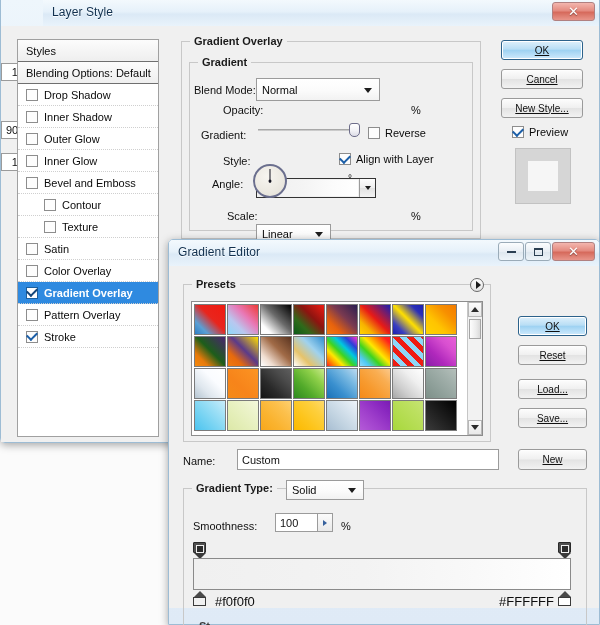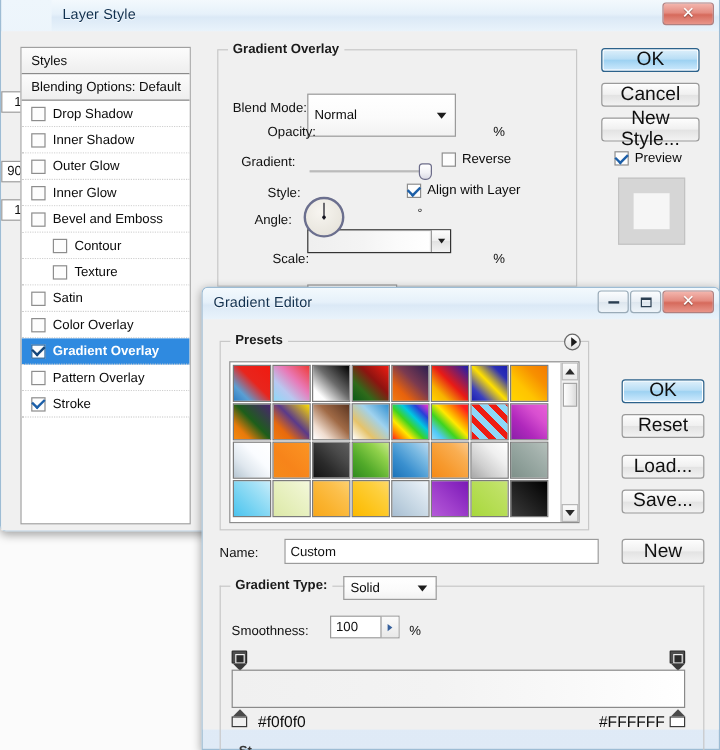--- a/index.html
+++ b/index.html
@@ -57,24 +57,24 @@
   .group { position: absolute; border: 1px solid #c8c8c8; }
   .group > .glabel {
     position: absolute; top: -7px; left: 8px; padding: 0 4px;
     background: #f0f0f0; font-weight: bold; font-size: 11px; color: #1a1a1a;
   }
 
   
   .btn {
     border: 1px solid #9a9a9a; border-radius: 3px;
     background: linear-gradient(180deg,#fdfdfd 0%,#f0f0f0 48%,#e3e3e3 52%,#f2f2f2 100%);
-    font-size: 16px; color: #101010; text-align: center;
+    font-size: 10px; color: #101010; text-align: right;
     display: flex; align-items: center; justify-content: center;
     box-shadow: 0 1px 0 rgba(255,255,255,.6) inset;
-    cursor: default; user-select: none;
+    cursor: default; user-select: none; text-decoration: underline;
   }
   .btn.default {
     border: 1px solid #2c628b;
     background: linear-gradient(180deg,#dff0fb 0%,#b9def5 45%,#9ed2f2 52%,#cfeafd 100%);
     box-shadow: 0 0 0 1px #ffffff inset;
   }
 
   
   .field {
     background: #ffffff; border: 1px solid #9b9b9b;
@@ -341,23 +341,26 @@
               <span class="cbx checked"></span>
               <span>Stroke</span>
             </div>
           </div>
       </div>
 
       <div class="group" style="left:180px; top:15px; width:300px; height:198px;">
         <div class="glabel">Gradient Overlay</div>
       </div>
 
+      <div class="group" style="left:188px; top:36px; width:284px; height:169px;">
+        <div class="glabel">Gradient</div>
+      </div>
 
       <div class="lbl" style="left:193px; top:58px;text-align:center;">Blend Mode:</div>
-      <div class="combo" style="left:255px; top:52px; width:124px; height:36px;">
+      <div class="combo" style="left:255px; top:52px; width:124px; height:23px;">
         <span>Normal</span>
         <span class="arrow"></span>
       </div>
 
       <div class="lbl" style="left:222px; top:78px;">Opacity:</div>
       <div class="slider" style="left:257px; top:74px; width:102px;">
         <div class="track"></div>
         <div class="thumb" style="left:91px;"></div>
       </div>
       <div class="field" style="left:363px; top:74px; width:40px; height:18px; justify-content:center;">

